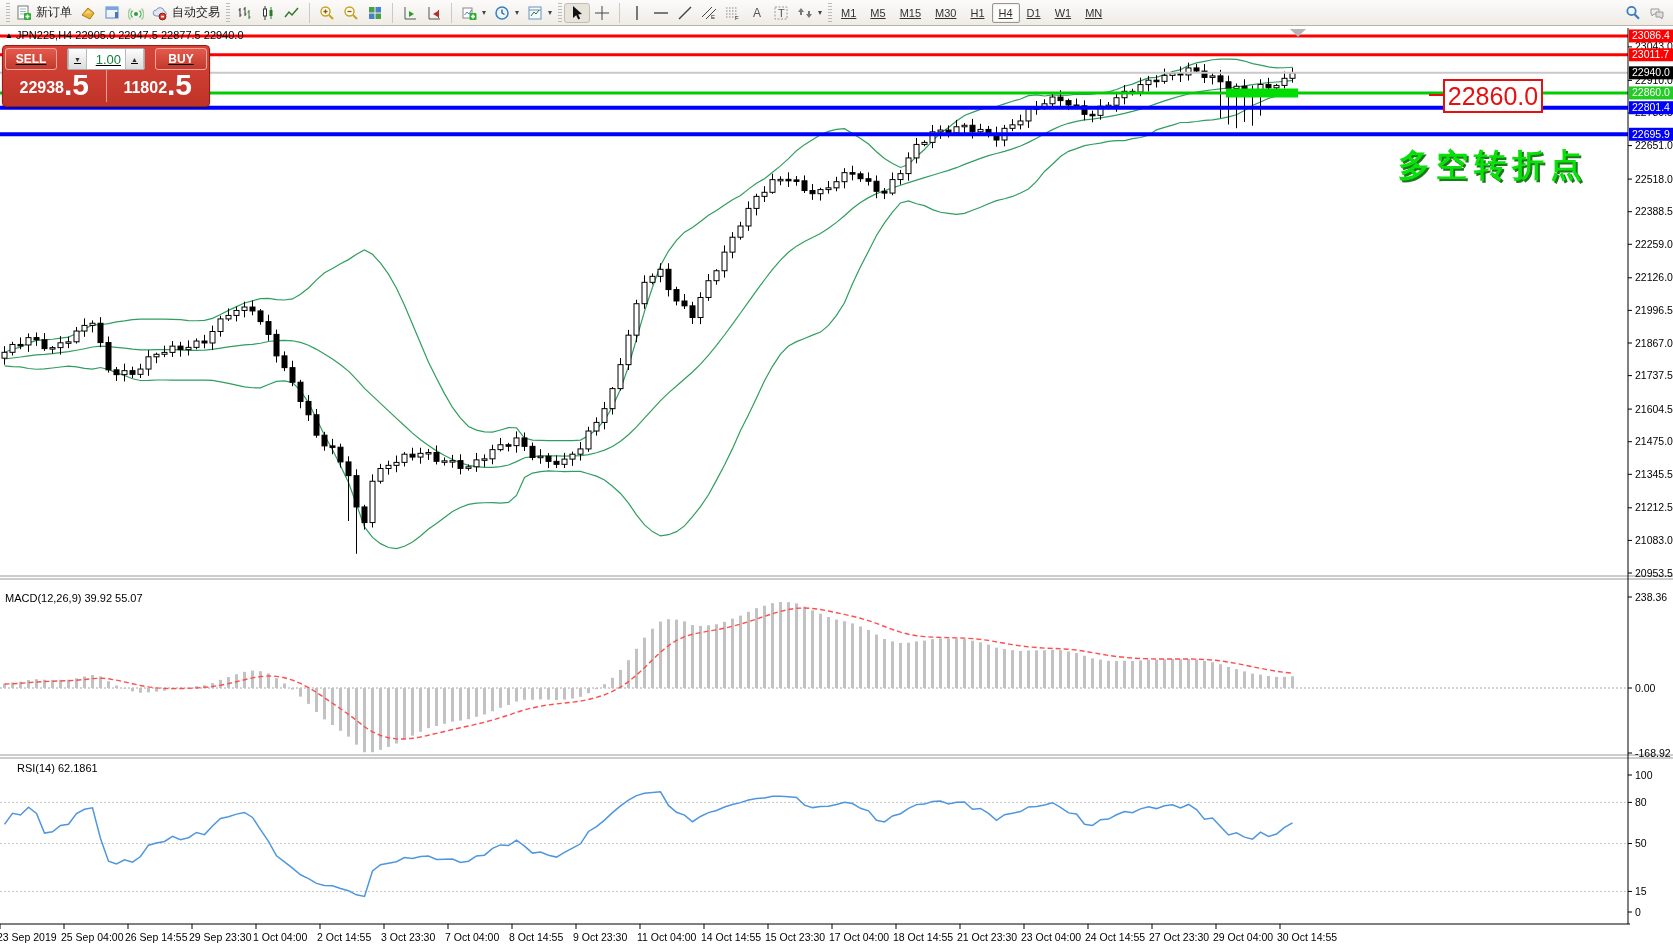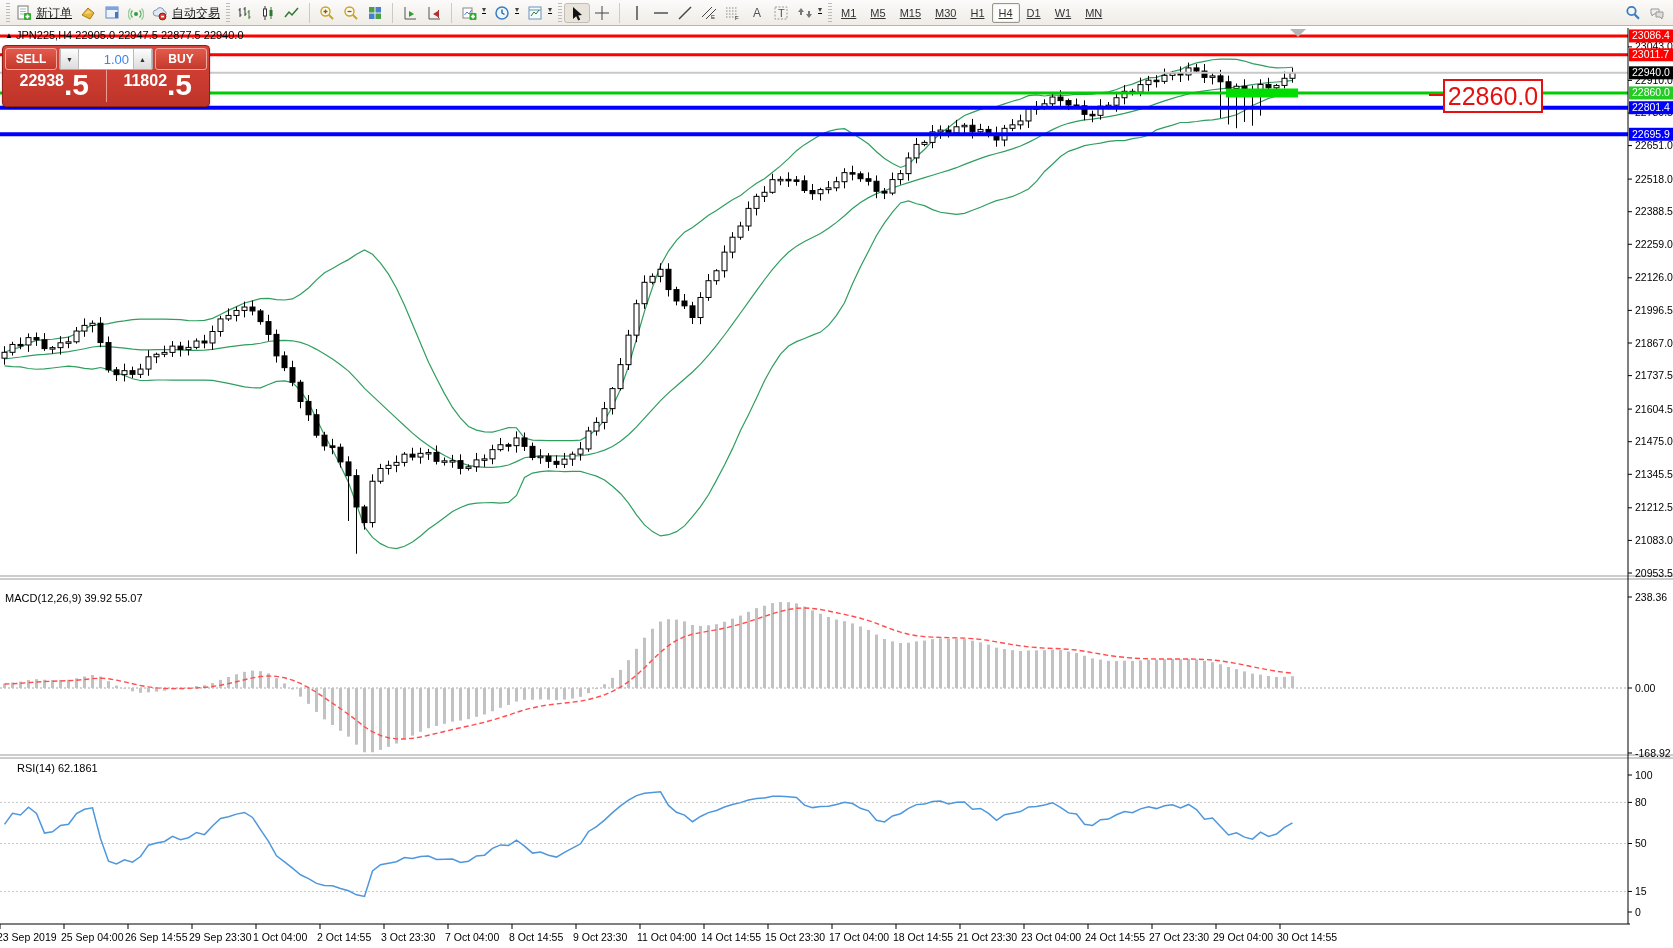--- a/index.html
+++ b/index.html
@@ -1,50 +1,50 @@
 <!DOCTYPE html>
 <html><head>
 <meta charset="utf-8">
 <style>
   html,body{margin:0;padding:0;background:#fff;font-family:"Liberation Sans",sans-serif;}
   #app{position:relative;width:1673px;height:948px;overflow:hidden;background:#fff;}
   
   #toolbar{position:absolute;left:0;top:0;width:1673px;height:26px;
     background:linear-gradient(#fcfbfa,#efece6);border-bottom:1px solid #b8b5ae;
     display:flex;align-items:center;padding:0 4px;box-sizing:border-box;z-index:30;}
-  .tbtn{display:flex;align-items:flex-start;gap:4px;padding:2px 4px;border-radius:3px;height:20px;box-sizing:border-box;text-decoration:underline;}
+  .tbtn{display:flex;align-items:center;gap:4px;padding:2px 4px;border-radius:3px;height:20px;box-sizing:border-box;}
   .tlabel{font-size:12px;color:#222;white-space:nowrap;}
   .tsep{width:1px;height:20px;background:#cdcac3;margin:0 5px;flex:0 0 auto;}
   .grip{width:4px;height:20px;margin:0 2px;background:repeating-linear-gradient(#bbb 0 1px,transparent 1px 3px);flex:0 0 auto;}
   .caret{font-size:8px;color:#444;margin-left:1px;}
   .tficon{width:16px;height:16px;flex:0 0 auto;}
   .tf{font-size:11px;color:#333;padding:3px 6px;border:1px solid transparent;border-radius:2px;text-decoration:underline;}
   .tf.active{background:#fdfdfc;border:1px solid #9a968e;box-shadow:inset 0 0 2px #cfccc4;}
   #toolbar .right{margin-left:auto;display:flex;align-items:center;}
   
   #title{position:absolute;left:5px;top:29px;font-size:11px;color:#000;z-index:20;white-space:nowrap;}
   #title .tri{font-size:8px;vertical-align:1px;}
   #macd-label{position:absolute;left:5px;top:584px;font-size:11px;color:#000;z-index:20;margin-top:8px;}
   #rsi-label{position:absolute;left:17px;top:762px;font-size:11px;color:#000;z-index:20;}
   
   #ocp{position:absolute;left:2px;top:45px;width:206px;height:60px;z-index:25;
     background:linear-gradient(#d8443a,#bf3428);border:1px solid #8e2016;border-radius:4px;
     box-shadow:0 1px 2px rgba(0,0,0,.35);}
-  #ocp .row1{display:flex;align-items:center;height:24px;padding:2px 2px 0 2px;gap:2px;box-sizing:border-box;}
+  #ocp .row1{display:flex;align-items:center;height:24px;padding:2px 2px 0 2px;gap:10px;box-sizing:border-box;text-decoration:underline;}
   .ocp-btn{flex:0 0 50px;height:20px;border:1px solid #f3a79e;border-radius:3px;color:#fff;
     font-size:12px;font-weight:bold;display:flex;align-items:center;justify-content:center;
     background:linear-gradient(#e35a4d,#c33a2c);}
   .spin{flex:1;display:flex;height:20px;background:#fff;border:1px solid #a8a8a8;border-radius:2px;overflow:hidden;}
   .spin .sbtn{width:17px;background:linear-gradient(#fdfdfd,#dcdcdc);border-left:1px solid #bbb;border-right:1px solid #bbb;
     font-size:7px;color:#333;display:flex;align-items:center;justify-content:center;}
-  .spin input{flex:1;border:0;outline:0;text-align:right;font-size:13px;padding:0 4px;color:#3b82f6;min-width:10px;font-family:"Liberation Sans",sans-serif;}
+  .spin input{flex:1;border:0;outline:0;text-align:right;font-size:13px;padding:0 4px;color:#15803d;min-width:10px;font-family:"Liberation Sans",sans-serif;}
   #ocp .row2{display:flex;height:32px;}
   .half{flex:1;display:flex;align-items:flex-end;justify-content:center;color:#fff;padding-bottom:2px;}
   .half.left{border-right:1px solid #e89d94;}
-  .pmain{font-size:16px;font-weight:bold;line-height:1;margin-bottom:11px;}
+  .pmain{font-size:16px;font-weight:bold;line-height:1;margin-bottom:4px;}
   .pbig{font-size:30px;font-weight:bold;line-height:1;}
   
   #price-note{position:absolute;left:1443px;top:79px;width:96px;height:30px;z-index:22;
     background:#fff;border:2px solid #e51010;display:flex;align-items:center;justify-content:center;
     font-size:25px;color:#e51010;letter-spacing:0px;}
   #price-note-dash{position:absolute;left:1429px;top:94px;width:14px;height:2px;background:#e51010;z-index:22;}
   #cn-note{position:absolute;left:1398px;top:144px;z-index:22;font-size:32px;font-weight:bold;color:#0ae00a;
     text-shadow:2px 2px 0 #1b7a1b;letter-spacing:6px;white-space:nowrap;}
   svg text{font-family:"Liberation Sans",sans-serif;}
 </style>
@@ -921,14 +921,15 @@
         <span class="pbig">.5</span>
       </div>
     </div>
   </div>
 
   <div id="macd-label">MACD(12,26,9) 39.92 55.07</div>
   <div id="rsi-label">RSI(14) 62.1861</div>
 
   <div id="price-note-dash"></div>
   <div id="price-note">22860.0</div>
+  <div id="cn-note">多空转折点</div>
 
 </div>
 
 </body></html>

